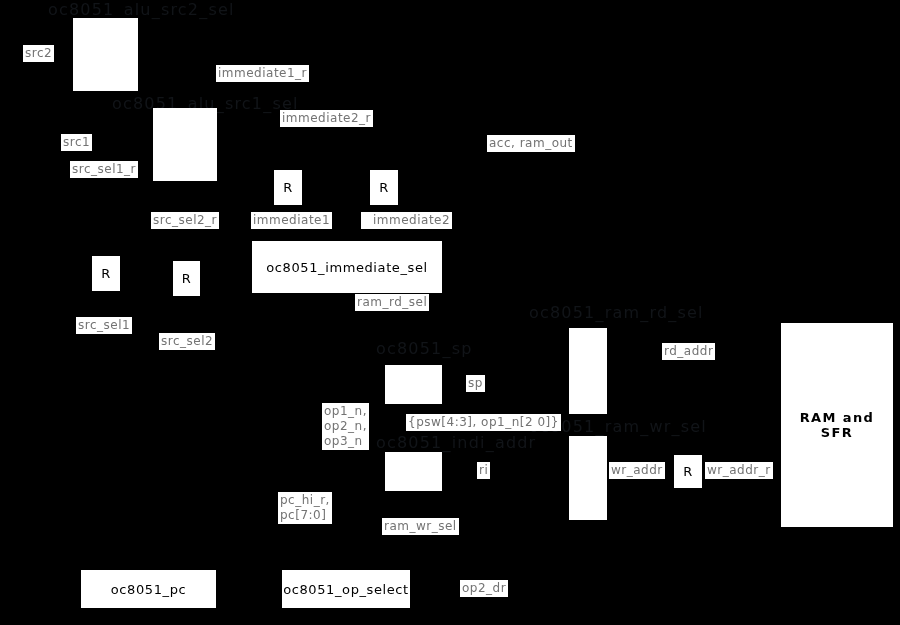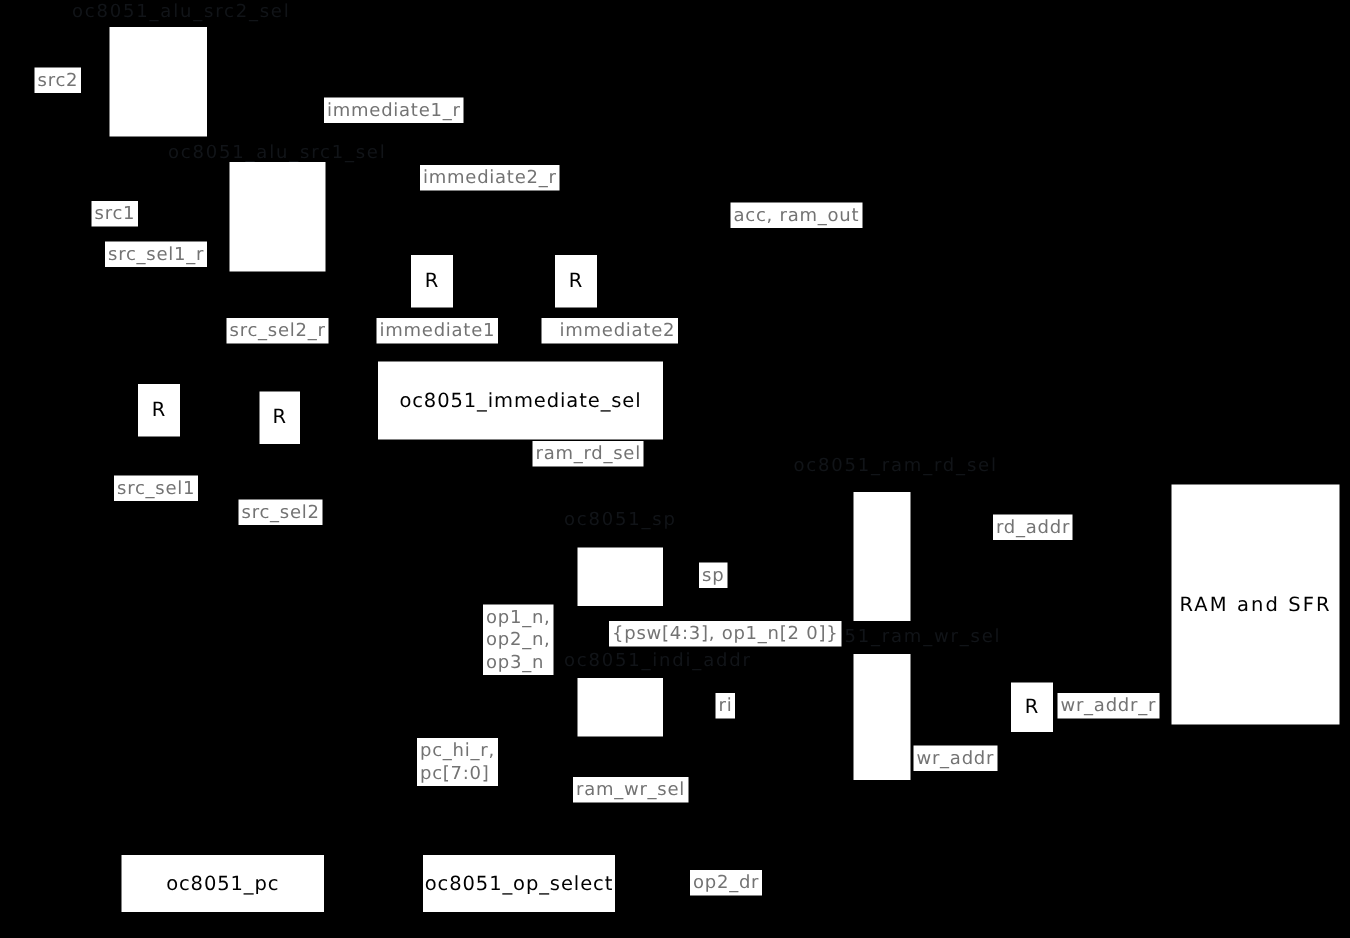--- a/index.html
+++ b/index.html
@@ -36,21 +36,21 @@
     letter-spacing: 0.5px;
     line-height: 15px;
     padding: 1px 2px;
     white-space: pre;
     box-sizing: border-box;
   }
   .modlabel {
     position: absolute;
     color: #111418;
     font-family: "DejaVu Sans", sans-serif;
-    font-size: 12px;
+    font-size: 16px;
     letter-spacing: 1.2px;
     white-space: pre;
     background: transparent;
   }
   .reg {
     font-size: 13px;
   }
   .bigmod {
     font-size: 13px;
   }
@@ -72,21 +72,21 @@
   <div class="block reg" style="left:274px; top:170px; width:28px; height:35px;">R</div>
   <div class="block reg" style="left:370px; top:170px; width:28px; height:35px;">R</div>
   <div class="block bigmod" style="left:252px; top:241px; width:190px; height:52px;">oc8051_immediate_sel</div>
   <div class="block reg" style="left:92px; top:256px; width:28px; height:35px;">R</div>
   <div class="block reg" style="left:173px; top:261px; width:27px; height:35px;">R</div>
   <div class="block" style="left:385px; top:365px; width:57px; height:39px;"></div>
   <div class="block" style="left:385px; top:452px; width:57px; height:39px;"></div>
   <div class="block" style="left:569px; top:328px; width:38px; height:86px;"></div>
   <div class="block" style="left:569px; top:436px; width:38px; height:84px;"></div>
   <div class="block reg" style="left:674px; top:455px; width:28px; height:33px;">R</div>
-  <div class="block bigmod" style="left:781px; top:323px; width:112px; height:160px; letter-spacing:1.4px;">RAM and SFR</div>
+  <div class="block bigmod" style="left:781px; top:323px; width:112px; height:204px; letter-spacing:1.4px;font-weight:bold;">RAM and SFR</div>
   <div class="block bigmod" style="left:81px; top:570px; width:135px; height:38px;">oc8051_pc</div>
   <div class="block bigmod" style="left:282px; top:570px; width:128px; height:38px;">oc8051_op_select</div>
 
   <div class="label" style="left:23px; top:45px;">src2</div>
   <div class="label" style="left:216px; top:65px;">immediate1_r</div>
   <div class="label" style="left:280px; top:110px;">immediate2_r</div>
   <div class="label" style="left:61px; top:134px;">src1</div>
   <div class="label" style="left:487px; top:135px;">acc, ram_out</div>
   <div class="label" style="left:70px; top:161px;">src_sel1_r</div>
   <div class="label" style="left:151px; top:212px;">src_sel2_r</div>
@@ -95,20 +95,20 @@
   <div class="label" style="left:355px; top:294px;">ram_rd_sel</div>
   <div class="label" style="left:76px; top:317px;">src_sel1</div>
   <div class="label" style="left:159px; top:317px;margin-top:16px;">src_sel2</div>
   <div class="label" style="left:662px; top:343px;">rd_addr</div>
   <div class="label" style="left:466px; top:375px;">sp</div>
   <div class="label" style="left:406px; top:414px;">{psw[4:3], op1_n[2 0]}</div>
   <div class="label" style="left:322px; top:403px;">op1_n,
 op2_n,
 op3_n</div>
   <div class="label" style="left:477px; top:462px;">ri</div>
-  <div class="label" style="left:609px; top:462px;margin-top:35px;">wr_addr</div>
+  <div class="label" style="left:609px; top:462px;">wr_addr</div>
   <div class="label" style="left:705px; top:462px;">wr_addr_r</div>
   <div class="label" style="left:278px; top:492px;">pc_hi_r,
 pc[7:0]</div>
   <div class="label" style="left:382px; top:518px;">ram_wr_sel</div>
   <div class="label" style="left:460px; top:580px;">op2_dr</div>
 
 </div>
 
 </body></html>

